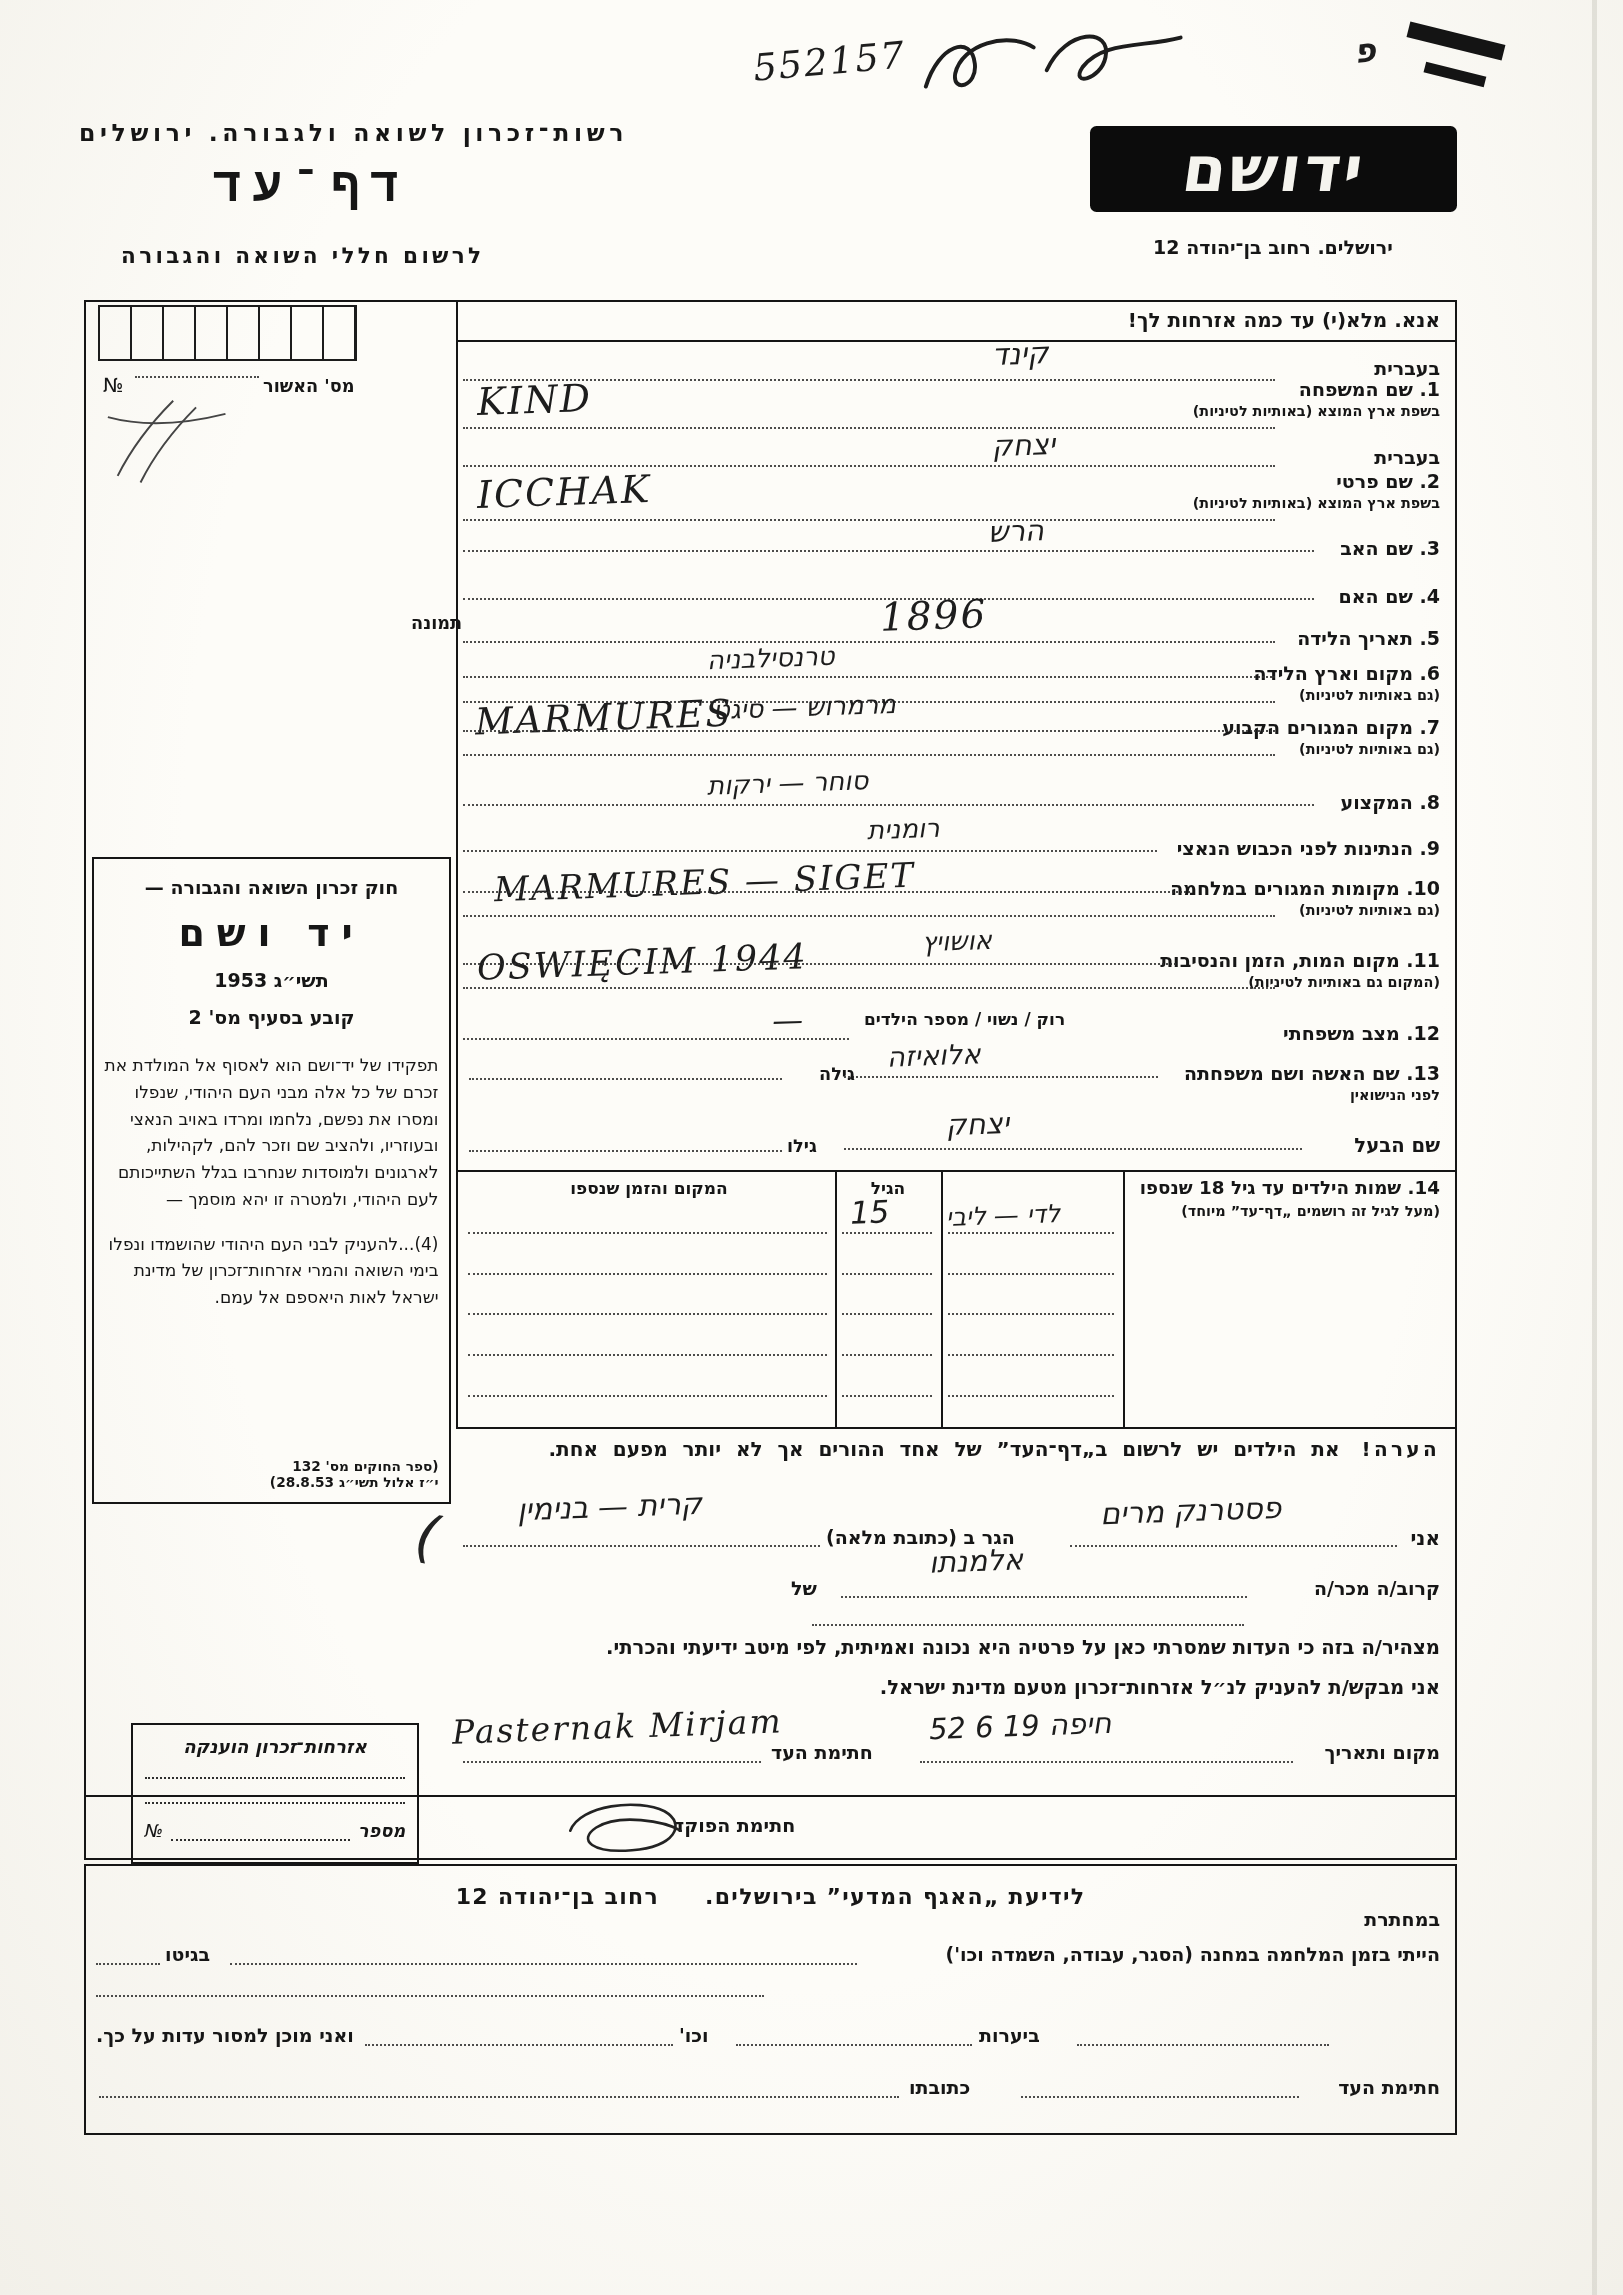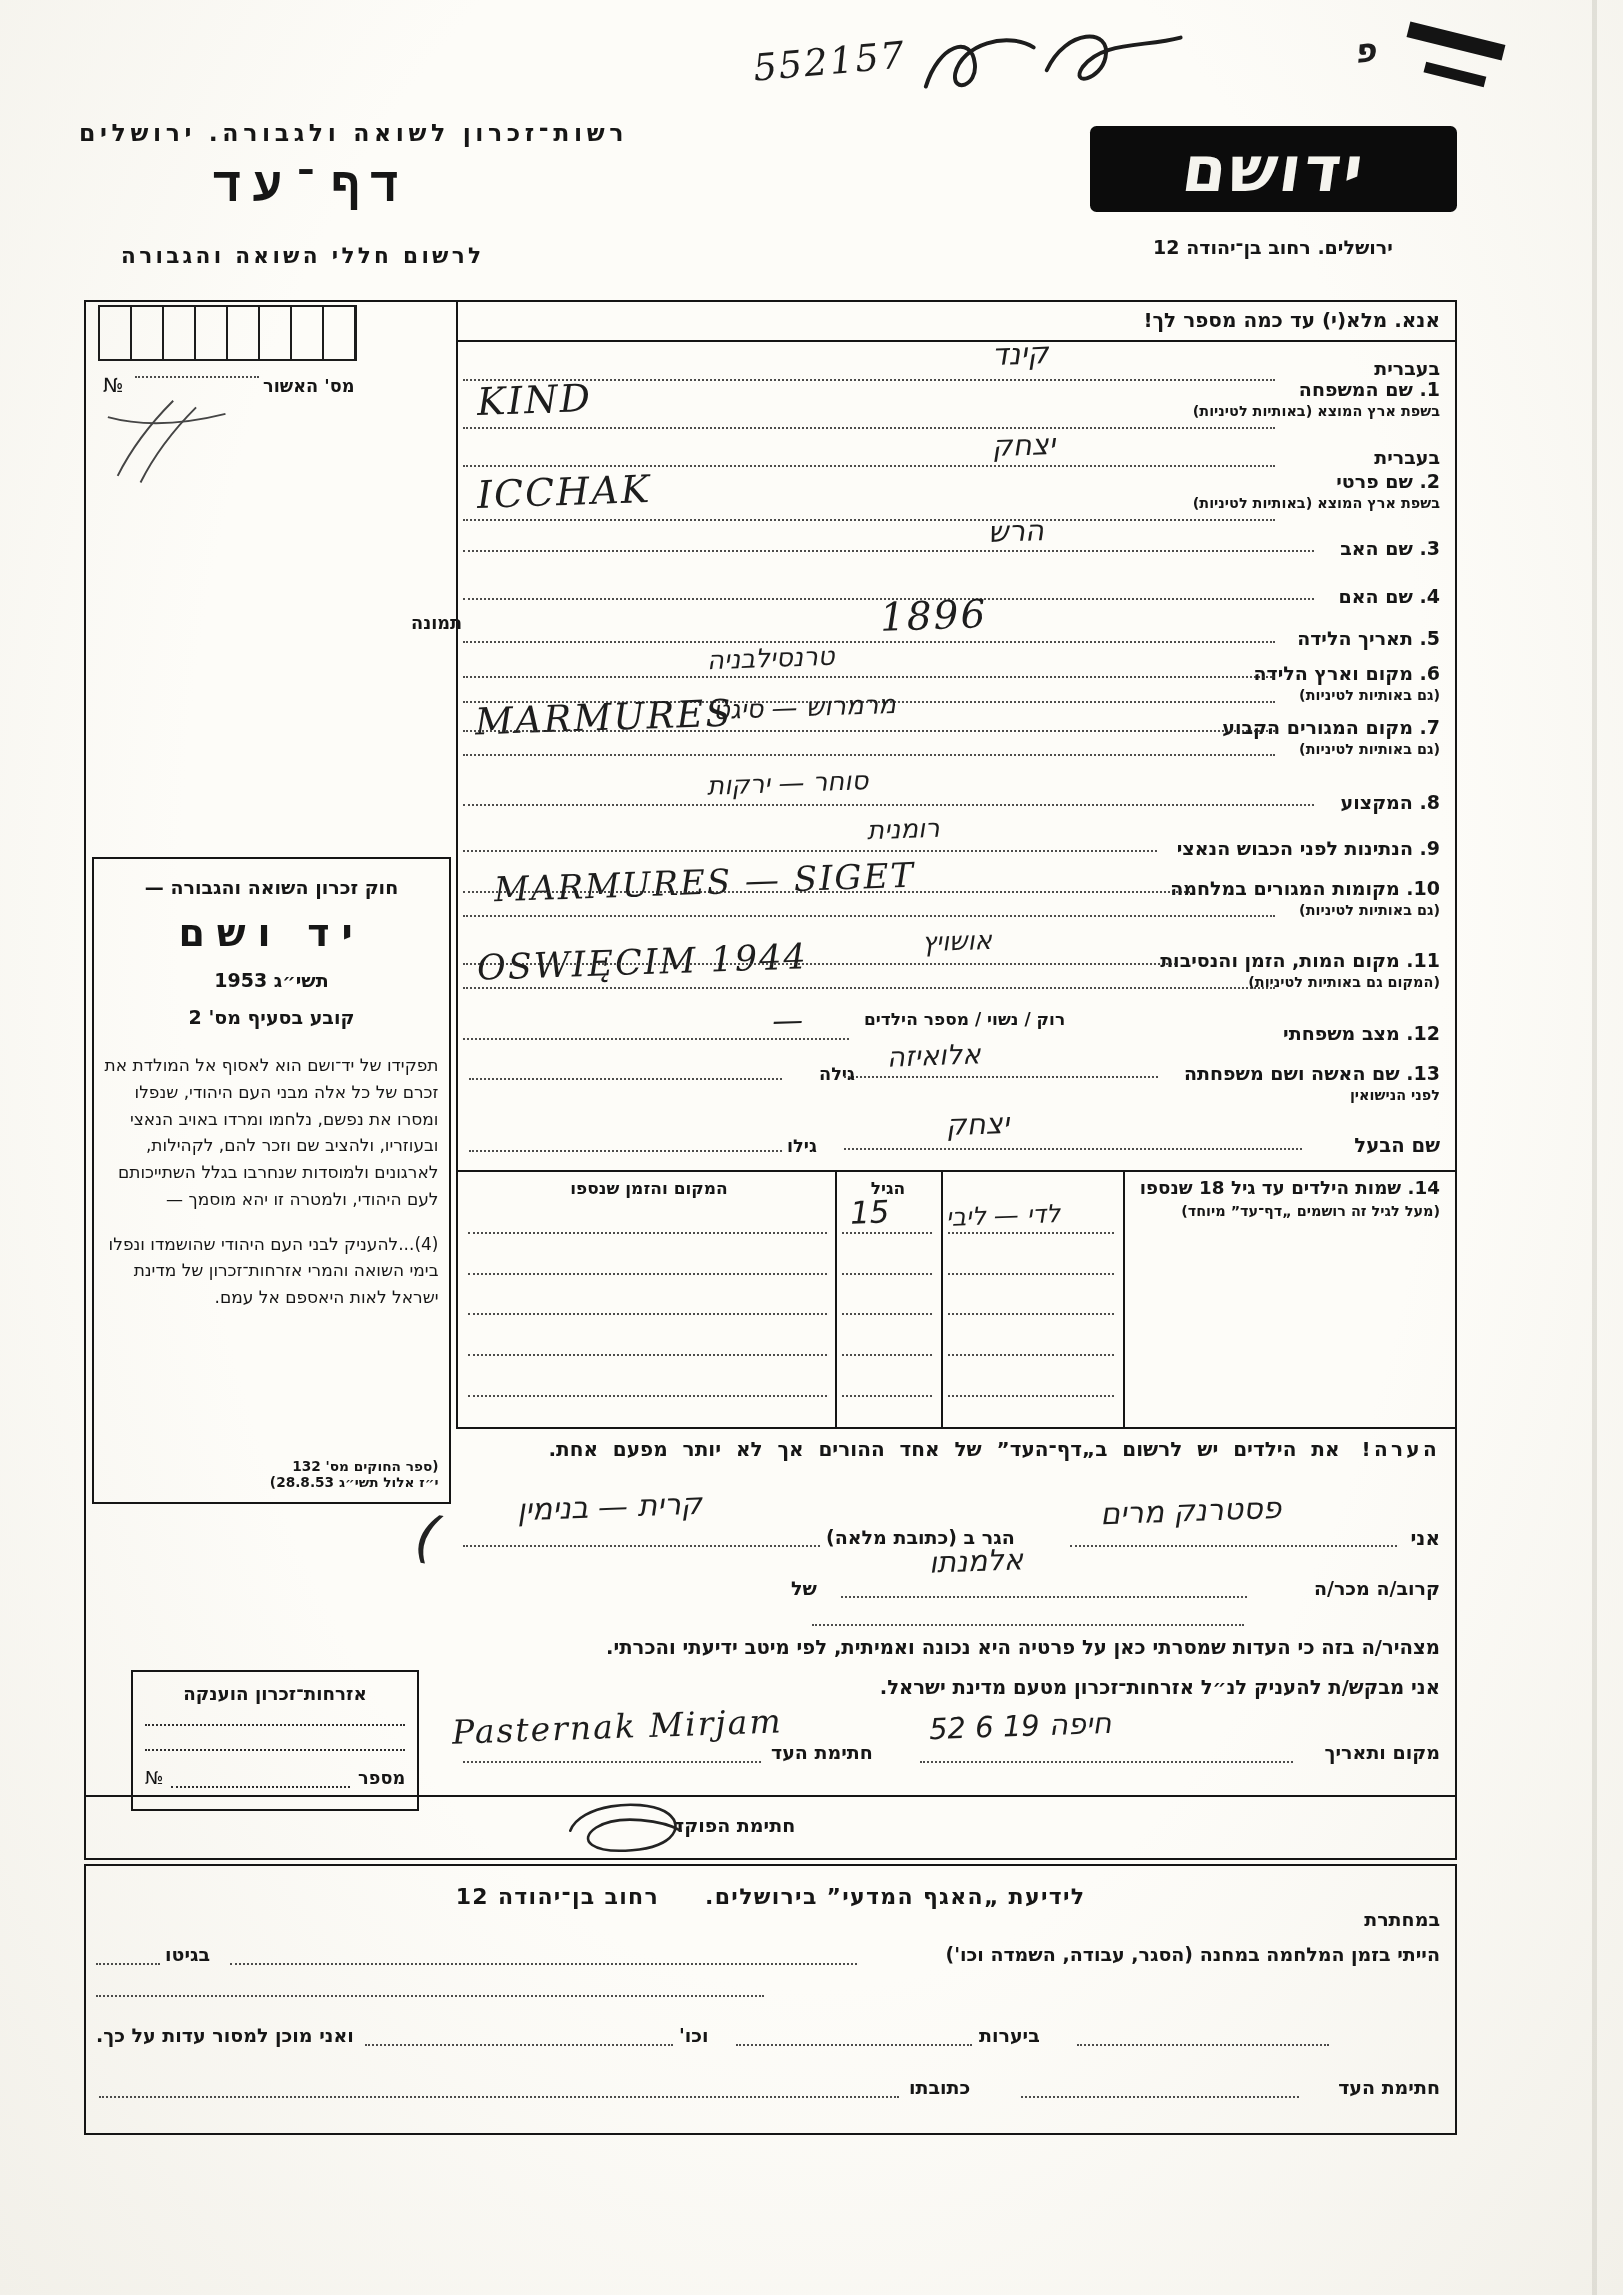--- a/index.html
+++ b/index.html
@@ -35,21 +35,21 @@
   <div class="abs" style="left:79px;top:119px;font-size:23.6px;font-weight:bold;letter-spacing:4.6px;white-space:nowrap;">רשות־זכרון לשואה ולגבורה. ירושלים</div>
   <div class="abs" style="left:213px;top:161px;font-size:48px;font-weight:900;letter-spacing:10.5px;white-space:nowrap;font-family:Liberation Mono, monospace;">דף־עד</div>
   <div class="abs" style="left:121px;top:243px;font-size:21.6px;font-weight:bold;letter-spacing:3.3px;white-space:nowrap;">לרשום חללי השואה והגבורה</div>
 
   <div class="abs" style="left:1090px;top:126px;width:367px;height:86px;background:#0c0c0c;border-radius:6.5px;display:flex;align-items:center;justify-content:center;">
     <span style="color:#f5f4ee;font-size:63px;font-weight:900;letter-spacing:2.6px;transform:skewX(-8deg);line-height:1;">ידושם</span>
   </div>
   <div class="abs center" style="left:1103px;top:236px;width:340px;font-size:19px;font-weight:bold;">ירושלים. רחוב בן־יהודה 12</div>
 
   <div class="box" style="left:84px;top:300px;width:1373px;height:1560px;"></div>
-  <div class="lbl" style="right:183px;top:308px;font-size:20px;">אנא. מלא(י) עד כמה מספר לך!</div>
+  <div class="lbl" style="right:183px;top:308px;font-size:20px;">אנא. מלא(י) עד כמה אזרחות לך!</div>
   <div class="ln" style="left:456px;top:340px;width:1001px;height:2px;"></div>
   <div class="ln" style="left:456px;top:300px;width:2px;height:1127px;"></div>
 
   <div class="abs" style="left:98px;top:305px;width:259px;height:56px;border:2px solid #1c1c1c;box-sizing:border-box;background:repeating-linear-gradient(90deg,transparent 0,transparent 30px,#1c1c1c 30px,#1c1c1c 32px);"></div>
   <div class="abs" style="left:103px;top:374px;font-size:19.6px;">№</div>
   <div class="dots" style="left:135px;top:373px;width:124px;"></div>
   <div class="lbl" style="left:263px;top:376px;font-size:17.7px;">מס' האשור</div>
   <svg class="abs" style="left:98px;top:391px;" width="170" height="98" viewBox="0 0 260 150">
     <path d="M30,130 C55,80 85,45 115,15" fill="none" stroke="#454545" stroke-width="3"></path>
     <path d="M65,140 C90,90 120,55 150,25" fill="none" stroke="#454545" stroke-width="3"></path>
@@ -208,21 +208,21 @@
   <div class="lbl" style="left:771px;top:1741px;">חתימת העד</div>
   <div class="hw hw-lat" style="left:452px;top:1710px;font-size:33px;">Pasternak Mirjam</div>
   <div class="dots" style="left:463px;top:1758px;width:298px;"></div>
 
   <div class="ln" style="left:86px;top:1795px;width:1371px;height:2px;"></div>
   <div class="lbl" style="left:673px;top:1814px;">חתימת הפוקד</div>
   <svg class="abs" style="left:560px;top:1795px;" width="131" height="65" viewBox="0 0 200 100">
     <path d="M15,55 C30,15 120,5 160,25 C195,45 175,80 110,85 C50,90 25,70 55,50 C90,28 160,40 185,55" fill="none" stroke="#232323" stroke-width="4" stroke-linecap="round"></path>
   </svg>
 
-  <div class="abs" style="left:131px;top:1670px;width:288px;height:141px;border:2px solid #151515;box-sizing:border-box;">
+  <div class="abs" style="left:131px;top:1723px;width:288px;height:141px;border:2px solid #151515;box-sizing:border-box;font-style:italic;">
     <div class="center" style="font-size:18.3px;font-weight:bold;margin-top:10.5px;">אזרחות־זכרון הוענקה</div>
     <div style="margin:18.3px 11.8px 0;border-bottom:2px dotted #2e2e2e;height:2px;"></div>
     <div style="margin:21px 11.8px 0;border-bottom:2px dotted #2e2e2e;height:2px;"></div>
     <div style="display:flex;align-items:flex-end;margin:17px 11.8px 0;font-size:17.7px;">
       <span style="font-weight:bold;">מספר</span>
       <span style="flex:1;border-bottom:2px dotted #2e2e2e;margin:0 7.9px;height:14.4px;"></span>
       <span>№</span>
     </div>
   </div>
 

